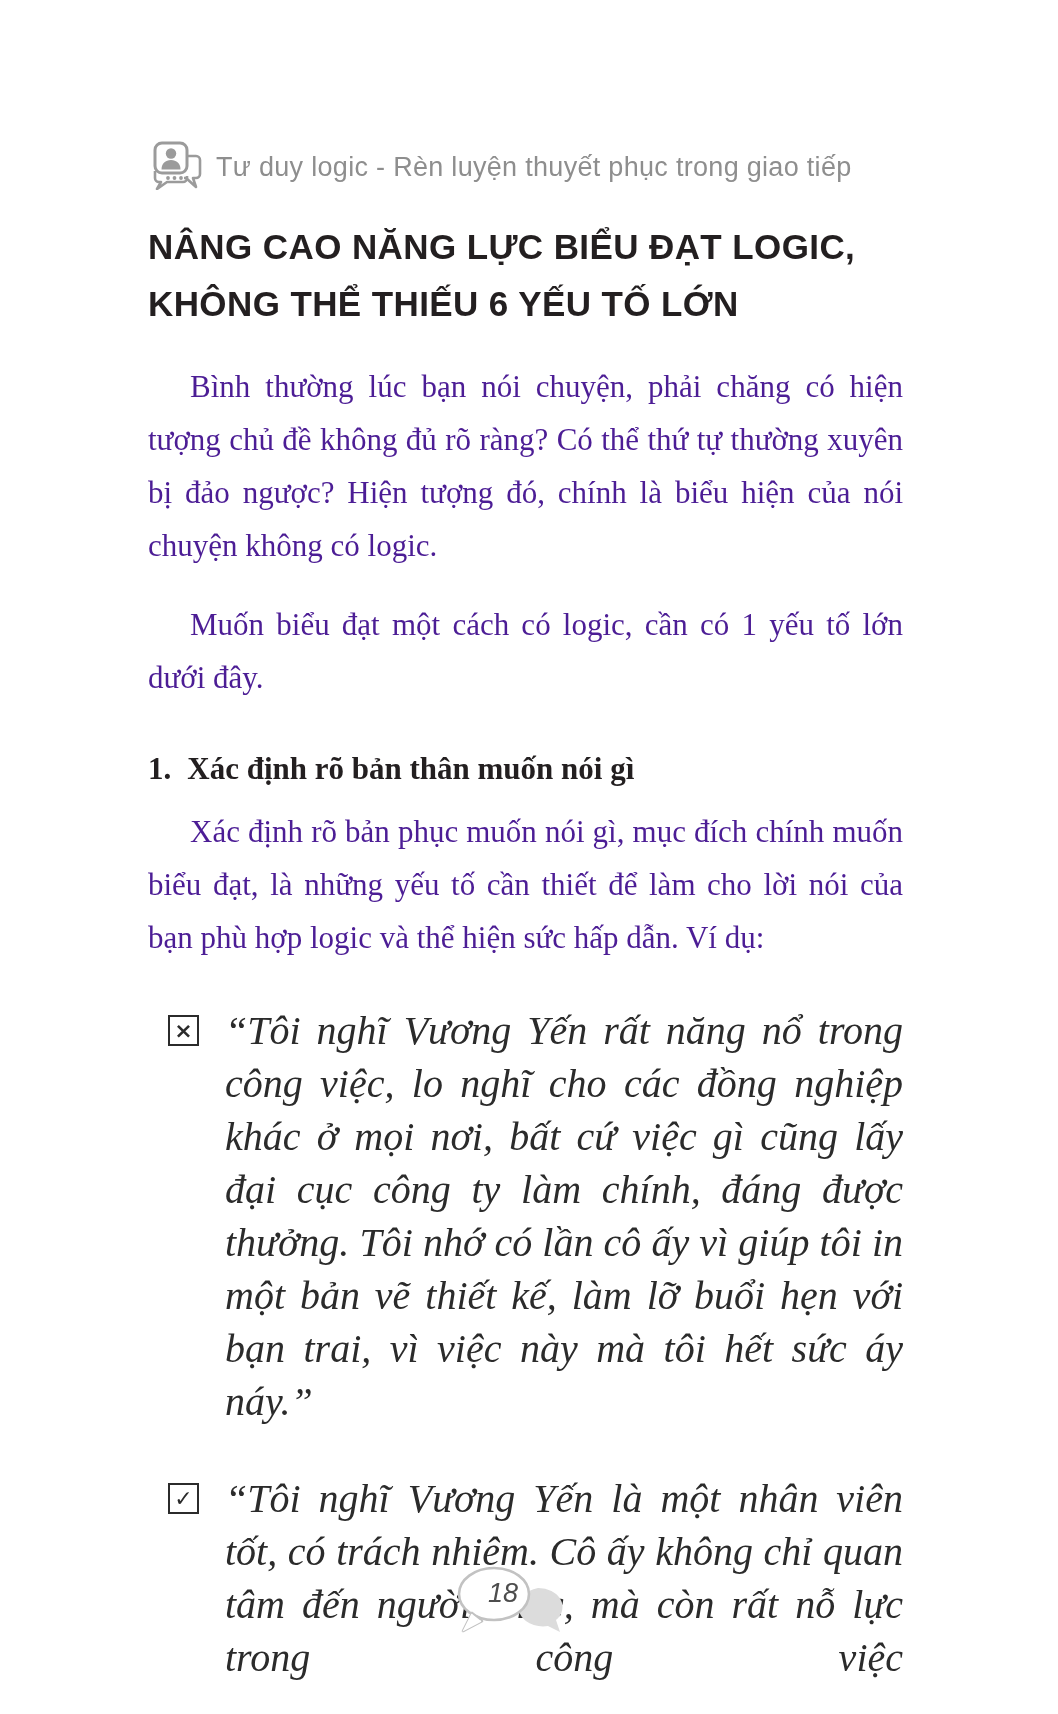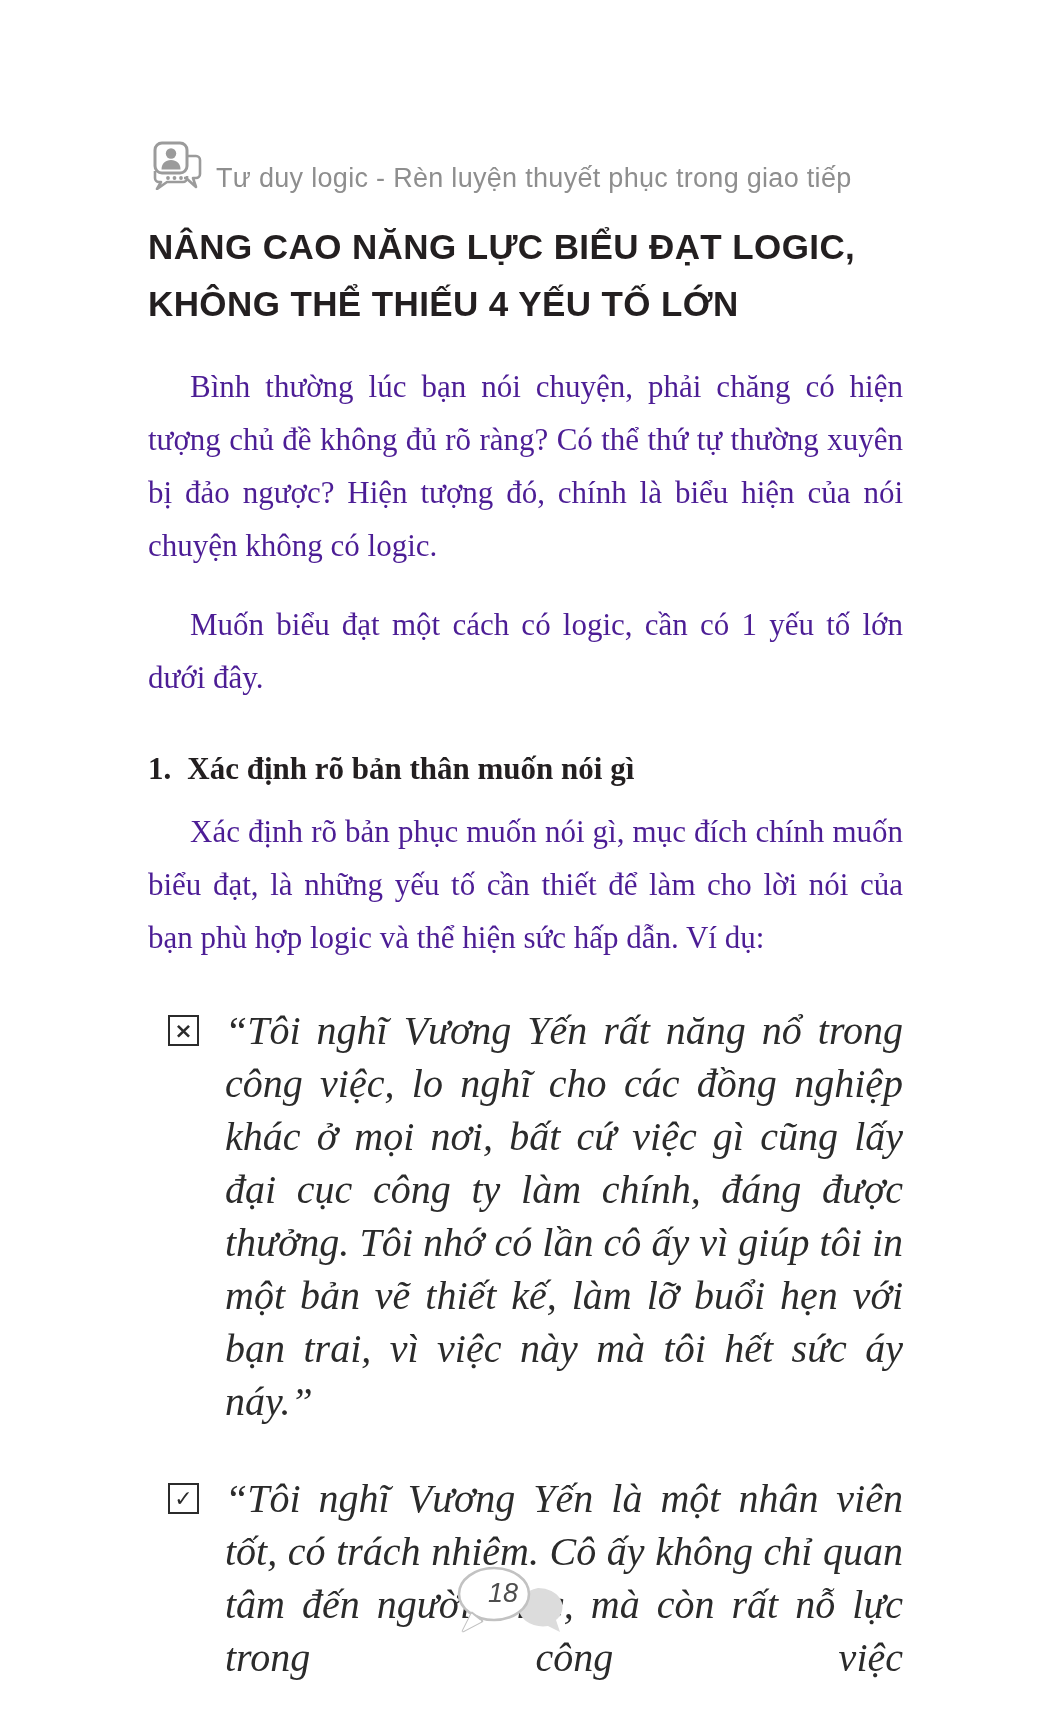--- a/index.html
+++ b/index.html
@@ -13,21 +13,21 @@
     overflow:hidden;
   }
   .content {
     position:absolute;
     left:148px; right:155px; top:0;
   }
   
   .running-head {
     margin-top:140px;
     display:flex;
-    align-items:flex-end;
+    align-items:center;
     gap:14px;
   }
   .running-head .hd-text {
     font-family:"Liberation Sans", sans-serif;
     font-size:27px;
     color:#8e8e8e;
     letter-spacing:0.3px;
     white-space:nowrap;
   }
   
@@ -129,21 +129,21 @@
           <circle cx="20" cy="38" r="1.9" fill="#9b9b9b"></circle>
           <circle cx="26.5" cy="38" r="1.9" fill="#9b9b9b"></circle>
           <circle cx="33" cy="38" r="1.9" fill="#9b9b9b"></circle>
         </svg>
       </span>
       <span class="hd-text">Tư duy logic - Rèn luyện thuyết phục trong giao tiếp</span>
     </div>
 
     <div class="chapter-title">
       <div>NÂNG CAO NĂNG LỰC BIỂU ĐẠT LOGIC,</div>
-      <div>KHÔNG THỂ THIẾU 4 YẾU TỐ LỚN</div>
+      <div>KHÔNG THỂ THIẾU 6 YẾU TỐ LỚN</div>
     </div>
 
     <p class="para p1">Bình thường lúc bạn nói chuyện, phải chăng có hiện tượng chủ đề không đủ rõ ràng? Có thể thứ tự thường xuyên bị đảo ngược? Hiện tượng đó, chính là biểu hiện của nói chuyện không có logic.</p>
     <p class="para p2">Muốn biểu đạt một cách có logic, cần có 1 yếu tố lớn dưới đây.</p>
 
     <h2 class="section-heading">
       <span>1.</span>
       <span>Xác định rõ bản thân muốn nói gì</span>
     </h2>
 

